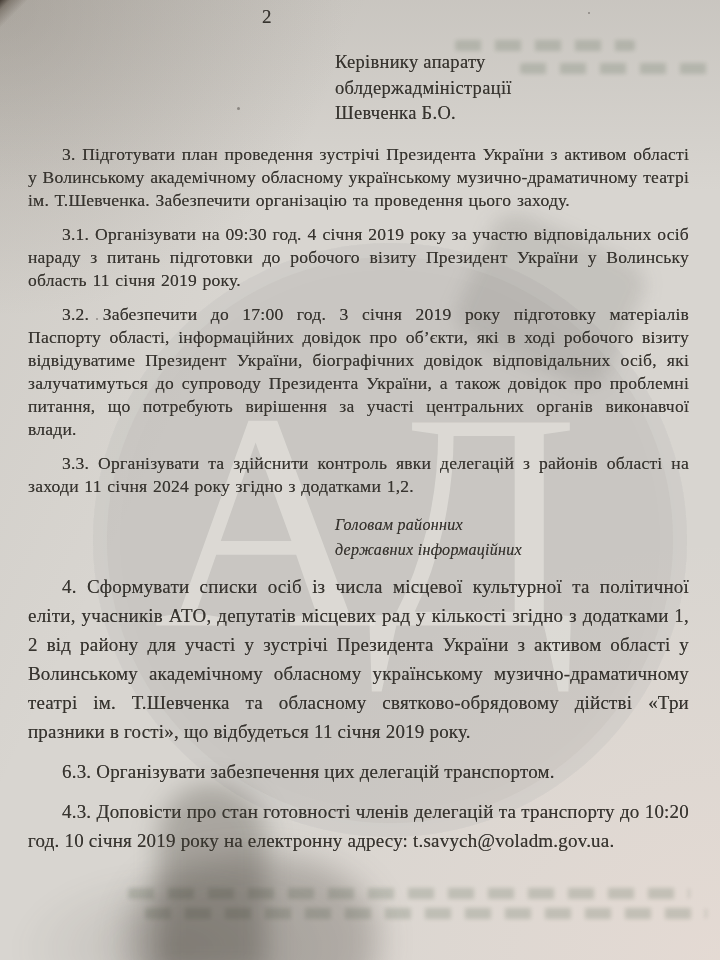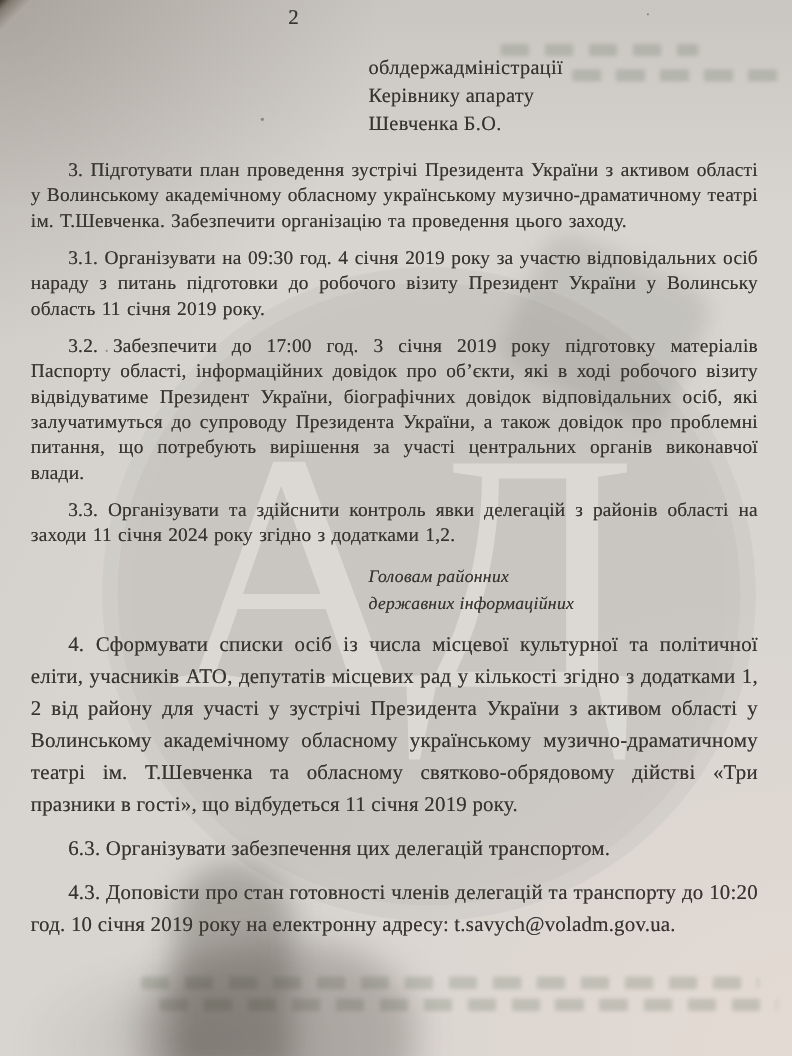--- a/index.html
+++ b/index.html
@@ -115,22 +115,22 @@
 
   <div class="speck s1"></div>
   <div class="speck s2"></div>
   <div class="speck s3"></div>
 
   <div class="doc">
 
     <div class="pagenum">2</div>
 
     <div class="addr-top">
+      <div>Керівнику апарату</div>
       <div>облдержадміністрації</div>
-      <div>Керівнику апарату</div>
       <div>Шевченка Б.О.</div>
     </div>
 
     <div class="body-text">
       <p class="sec-a">3. Підготувати план проведення зустрічі Президента України з активом області у Волинському академічному обласному українському музично-драматичному театрі ім. Т.Шевченка. Забезпечити організацію та проведення цього заходу.</p>
       <p class="sec-a">3.1. Організувати на 09:30 год. 4 січня 2019 року за участю відповідальних осіб нараду з питань підготовки до робочого візиту Президент України у Волинську область 11 січня 2019 року.</p>
       <p class="sec-a">3.2. Забезпечити до 17:00 год. 3 січня 2019 року підготовку матеріалів Паспорту області, інформаційних довідок про об’єкти, які в ході робочого візиту відвідуватиме Президент України, біографічних довідок відповідальних осіб, які залучатимуться до супроводу Президента України, а також довідок про проблемні питання, що потребують вирішення за участі центральних органів виконавчої влади.</p>
       <p class="sec-a">3.3. Організувати та здійснити контроль явки делегацій з районів області на заходи 11 січня 2024 року згідно з додатками 1,2.</p>
 
       <div class="addr-mid">

